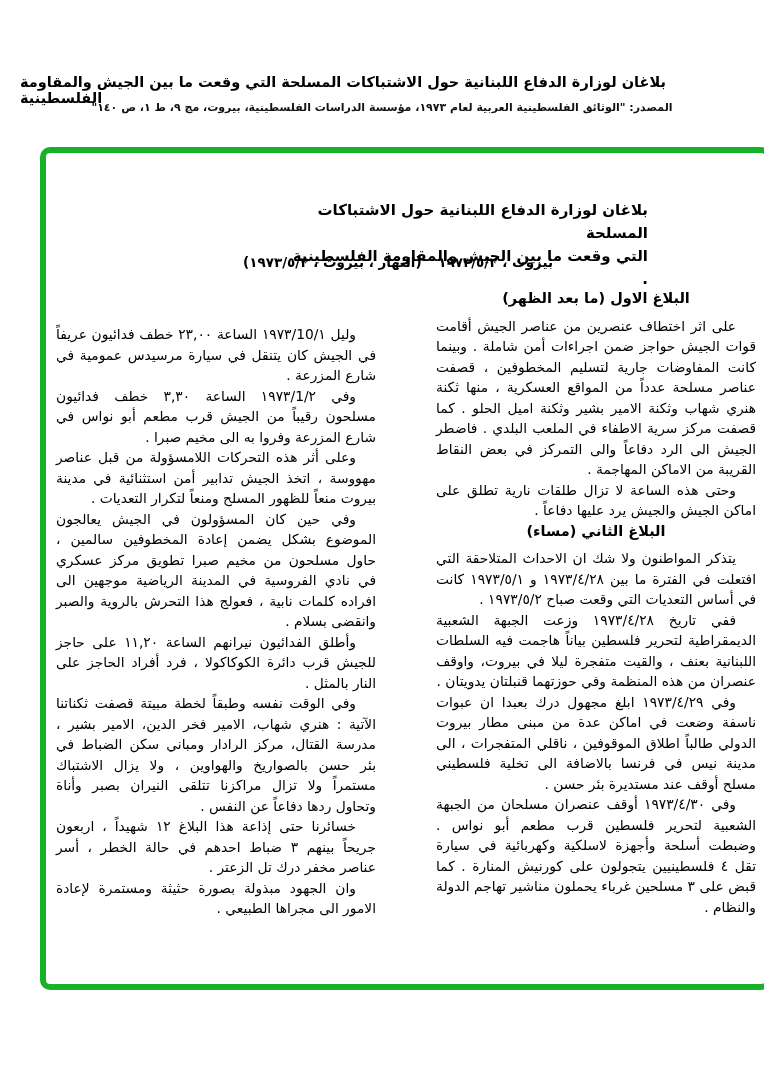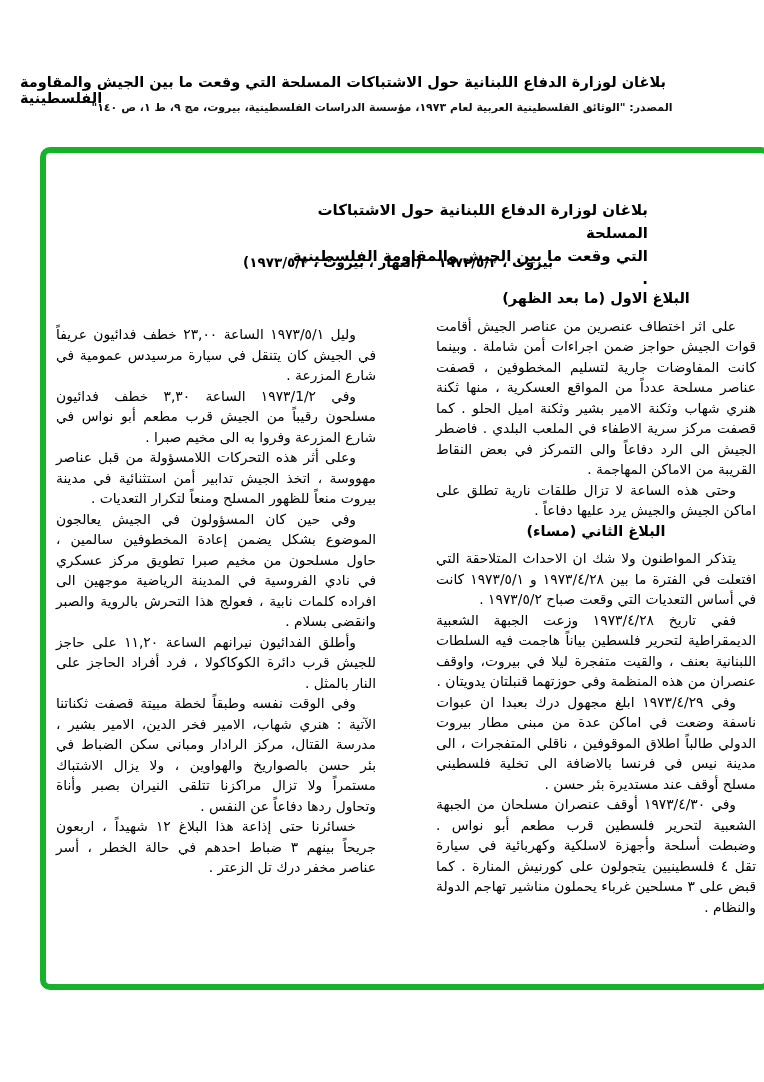--- a/index.html
+++ b/index.html
@@ -79,24 +79,25 @@
       <div>
           <p class="para">يتذكر المواطنون ولا شك ان الاحداث المتلاحقة التي افتعلت في الفترة ما بين ١٩٧٣/٤/٢٨ و ١٩٧٣/٥/١ كانت في أساس التعديات التي وقعت صباح ١٩٧٣/٥/٢ .</p>
           <p class="para">ففي تاريخ ١٩٧٣/٤/٢٨ وزعت الجبهة الشعبية الديمقراطية لتحرير فلسطين بياناً هاجمت فيه السلطات اللبنانية بعنف ، والقيت متفجرة ليلا في بيروت، واوقف عنصران من هذه المنظمة وفي حوزتهما قنبلتان يدويتان .</p>
           <p class="para">وفي ١٩٧٣/٤/٢٩ ابلغ مجهول درك بعبدا ان عبوات ناسفة وضعت في اماكن عدة من مبنى مطار بيروت الدولي طالباً اطلاق الموقوفين ، ناقلي المتفجرات ، الى مدينة نيس في فرنسا بالاضافة الى تخلية فلسطيني مسلح أوقف عند مستديرة بئر حسن .</p>
           <p class="para">وفي ١٩٧٣/٤/٣٠ أوقف عنصران مسلحان من الجبهة الشعبية لتحرير فلسطين قرب مطعم أبو نواس . وضبطت أسلحة وأجهزة لاسلكية وكهربائية في سيارة تقل ٤ فلسطينيين يتجولون على كورنيش المنارة . كما قبض على ٣ مسلحين غرباء يحملون مناشير تهاجم الدولة والنظام .</p>
         </div>
     </div>
 
     <div class="col col-second">
       <div>
-          <p class="para">وليل ١٩٧٣/٥/١ الساعة ٢٣,٠٠ خطف فدائيون عريفاً في الجيش كان يتنقل في سيارة مرسيدس عمومية في شارع المزرعة .</p>
+          <p class="para">وليل ١٩٧٣/10/١ الساعة ٢٣,٠٠ خطف فدائيون عريفاً في الجيش كان يتنقل في سيارة مرسيدس عمومية في شارع المزرعة .</p>
           <p class="para">وفي ١٩٧٣/1/٢ الساعة ٣,٣٠ خطف فدائيون مسلحون رقيباً من الجيش قرب مطعم أبو نواس في شارع المزرعة وفروا به الى مخيم صبرا .</p>
           <p class="para">وعلى أثر هذه التحركات اللامسؤولة من قبل عناصر مهووسة ، اتخذ الجيش تدابير أمن استثنائية في مدينة بيروت منعاً للظهور المسلح ومنعاً لتكرار التعديات .</p>
           <p class="para">وفي حين كان المسؤولون في الجيش يعالجون الموضوع بشكل يضمن إعادة المخطوفين سالمين ، حاول مسلحون من مخيم صبرا تطويق مركز عسكري في نادي الفروسية في المدينة الرياضية موجهين الى افراده كلمات نابية ، فعولج هذا التحرش بالروية والصبر وانقضى بسلام .</p>
           <p class="para">وأطلق الفدائيون نيرانهم الساعة ١١,٢٠ على حاجز للجيش قرب دائرة الكوكاكولا ، فرد أفراد الحاجز على النار بالمثل .</p>
           <p class="para">وفي الوقت نفسه وطبقاً لخطة مبيتة قصفت ثكناتنا الآتية : هنري شهاب، الامير فخر الدين، الامير بشير ، مدرسة القتال، مركز الرادار ومباني سكن الضباط في بئر حسن بالصواريخ والهواوين ، ولا يزال الاشتباك مستمراً ولا تزال مراكزنا تتلقى النيران بصبر وأناة وتحاول ردها دفاعاً عن النفس .</p>
           <p class="para">خسائرنا حتى إذاعة هذا البلاغ ١٢ شهيداً ، اربعون جريحاً بينهم ٣ ضباط احدهم في حالة الخطر ، أسر عناصر مخفر درك تل الزعتر .</p>
+          <p class="para">وان الجهود مبذولة بصورة حثيثة ومستمرة لإعادة الامور الى مجراها الطبيعي .</p>
         </div>
     </div>
 
   </div>
 </div>
 
 </body></html>

